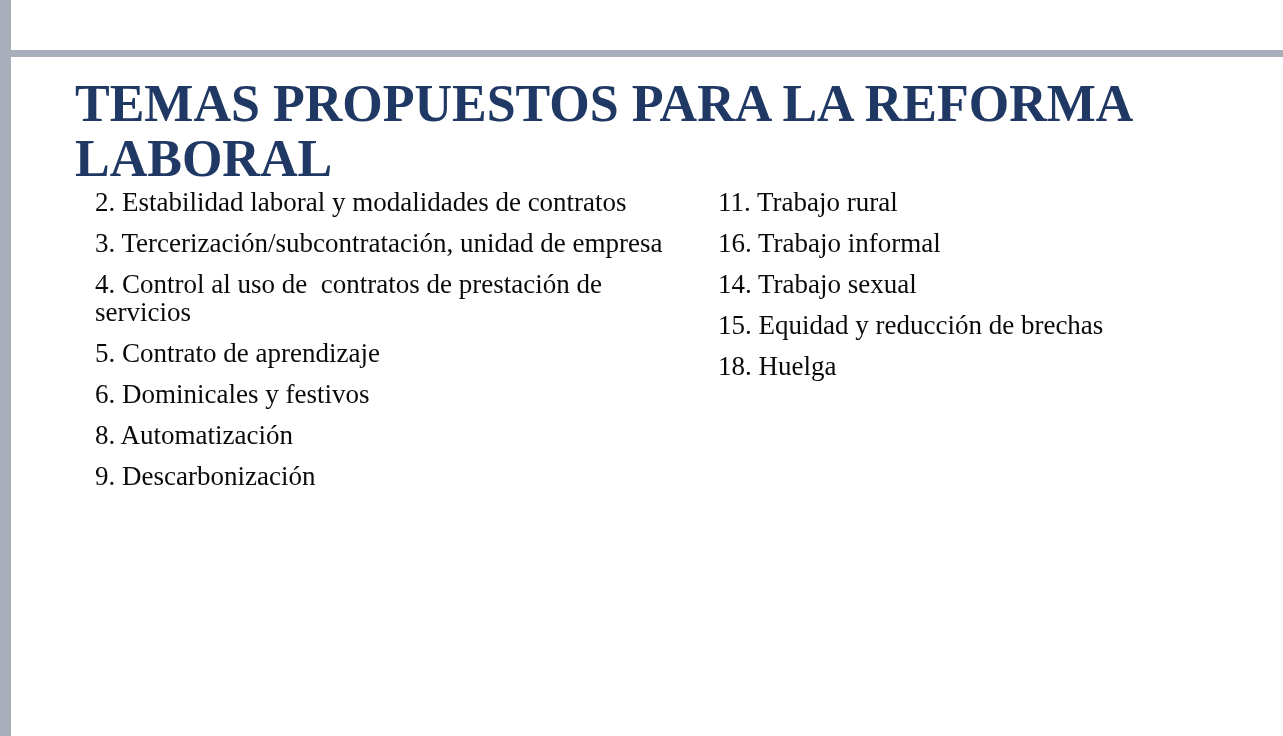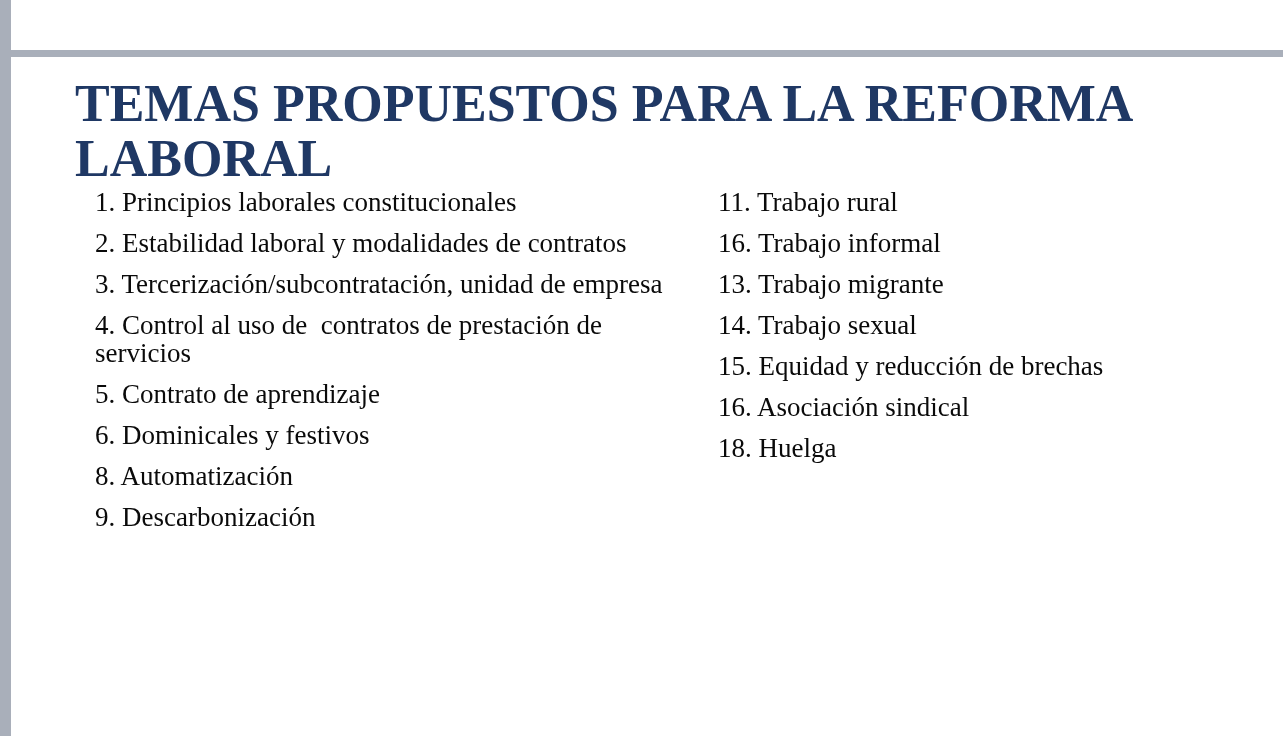--- a/index.html
+++ b/index.html
@@ -60,31 +60,28 @@
   }
 </style>
 </head>
 <body>
 
 <div class="slide">
   <div class="vbar"></div>
   <div class="hbar"></div>
   <h1 class="title">TEMAS PROPUESTOS PARA LA REFORMA LABORAL</h1>
   <div class="col col-left">
-      <div class="topic-item">1. Principios laborales constitucionales</div>
       <div class="topic-item">2. Estabilidad laboral y modalidades de contratos</div>
       <div class="topic-item">3. Tercerización/subcontratación, unidad de empresa</div>
       <div class="topic-item">4. Control al uso de  contratos de prestación de servicios</div>
       <div class="topic-item">5. Contrato de aprendizaje</div>
       <div class="topic-item">6. Dominicales y festivos</div>
       <div class="topic-item">8. Automatización</div>
       <div class="topic-item">9. Descarbonización</div>
     </div>
   <div class="col col-right">
       <div class="topic-item">11. Trabajo rural</div>
       <div class="topic-item">16. Trabajo informal</div>
-      <div class="topic-item">13. Trabajo migrante</div>
       <div class="topic-item">14. Trabajo sexual</div>
       <div class="topic-item">15. Equidad y reducción de brechas</div>
-      <div class="topic-item">16. Asociación sindical</div>
       <div class="topic-item">18. Huelga</div>
     </div>
 </div>
 
 </body></html>

